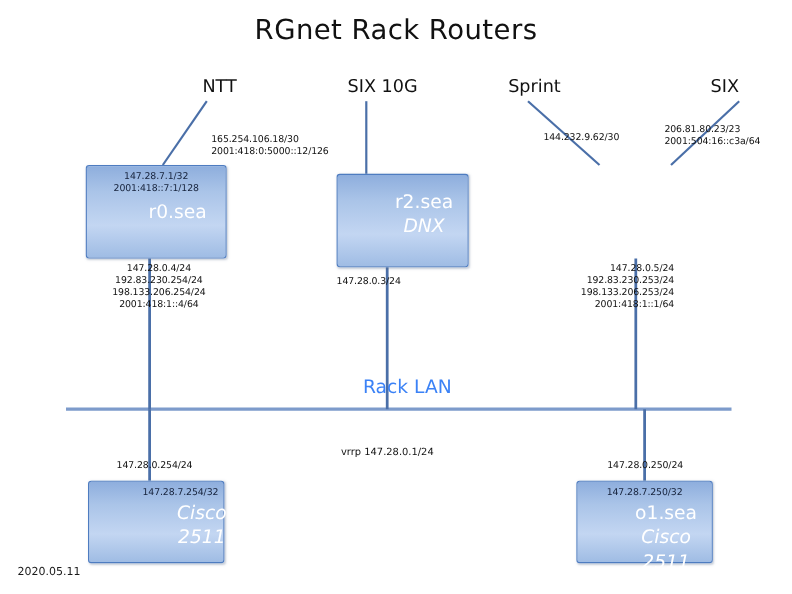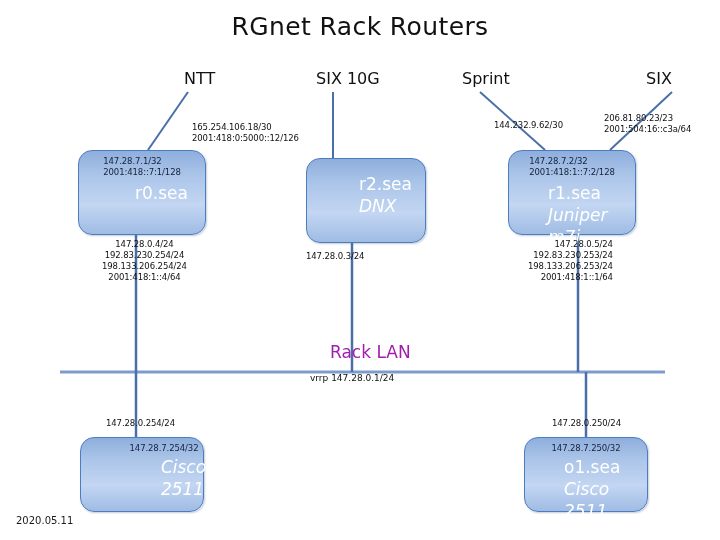--- a/index.html
+++ b/index.html
@@ -47,24 +47,25 @@
     top: 515px;
     font-size: 10px;
     color: #1a1a1a;
   }
 
   
   .node {
     position: absolute;
     box-sizing: border-box;
     border: 1px solid #4e7cc0;
-    border-radius: 14px;
+    border-radius: 3px;
     background: linear-gradient(to bottom, #8eaedd 0%, #aac4e8 28%, #c3d6f2 65%, #9fbce4 100%);
     box-shadow: 1px 1px 2px rgba(90,110,140,0.35);
     color: #ffffff;
+    text-align: center;
     display: flex;
     flex-direction: column;
     align-items: center;
   }
   .node .ipline {
     color: #15213a;
     font-size: 8.5px;
     line-height: 11px;
     letter-spacing: -0.1px;
   }
@@ -108,26 +109,27 @@
   }
   .peer {
     position: absolute;
     font-size: 16px;
     color: #111111;
     white-space: pre;
   }
   .lanlabel {
     position: absolute;
     font-size: 17px;
-    color: #a21caf;
+    color: #3b82f6;
   }
   .lanvrrp {
     position: absolute;
     font-size: 9px;
     color: #101010;
+    margin-top: 34px;
   }
 
   #peer-ntt    { left: 184px; top: 69px; }
   #peer-six10g { left: 316px; top: 69px; }
   #peer-sprint { left: 462px; top: 69px; }
   #peer-six    { left: 646px; top: 69px; }
 
   #lbl-ntt-ip    { left: 192px; top: 122px; }
   #lbl-six10g-ip { left: 340px; top: 120px; }
   #lbl-sprint-ip { left: 494px; top: 120px; }
@@ -192,30 +194,20 @@
     </div>
   </div>
 
   <div class="node" id="node-r2">
     <div class="names">
       <div class="nname">r2.sea</div>
       <div class="nmodel">DNX</div>
     </div>
   </div>
 
-  <div class="node" id="node-r1">
-    <div class="ipblock">
-      <div class="ipline">147.28.7.2/32</div>
-      <div class="ipline">2001:418:1::7:2/128</div>
-    </div>
-    <div class="names">
-      <div class="nname">r1.sea</div>
-      <div class="nmodel">Juniper m7i</div>
-    </div>
-  </div>
 
   <div class="lbl" id="lbl-r0-down">147.28.0.4/24
 192.83.230.254/24
 198.133.206.254/24
 2001:418:1::4/64</div>
   <div class="lbl" id="lbl-r2-down">147.28.0.3/24</div>
   <div class="lbl" id="lbl-r1-down">147.28.0.5/24
 192.83.230.253/24
 198.133.206.253/24
 2001:418:1::1/64</div>

